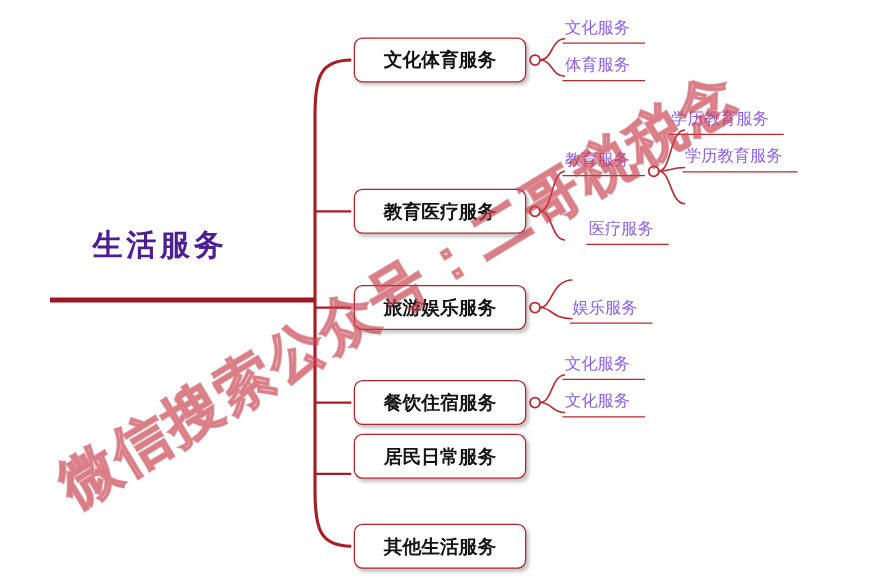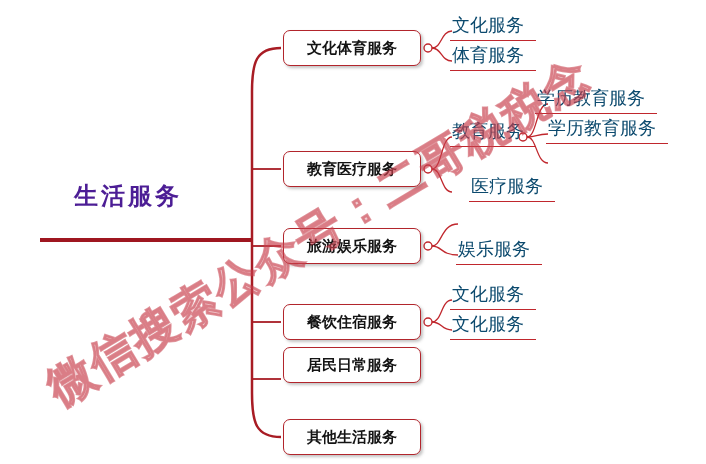--- a/index.html
+++ b/index.html
@@ -17,21 +17,21 @@
   .branch{
     position:absolute;left:283px;width:138px;height:36px;
     border:1.6px solid #b2252c;border-radius:7px;background:#fff;
     box-shadow:2px 2px 3px rgba(110,110,110,.4);
     display:flex;align-items:center;justify-content:center;
     font-size:15px;font-weight:bold;color:#141414;white-space:nowrap;
     box-sizing:border-box;cursor:pointer;
   }
   .leaf{
     position:absolute;
-    font-size:18px;color:#0c4a6e;white-space:nowrap;
+    font-size:13px;color:#8b5cf6;white-space:nowrap;
     padding:0 12px 3px 2px;border-bottom:1.6px solid #c0272d;
     cursor:pointer;
   }
   .watermark{
     position:absolute;left:52px;top:362px;
     transform:rotate(-31deg);transform-origin:0 50%;
     font-size:46px;font-weight:bold;letter-spacing:2px;white-space:nowrap;
     color:rgba(206,70,82,.28);
     -webkit-text-stroke:1.5px rgba(199,62,74,.55);
     pointer-events:none;user-select:none;

